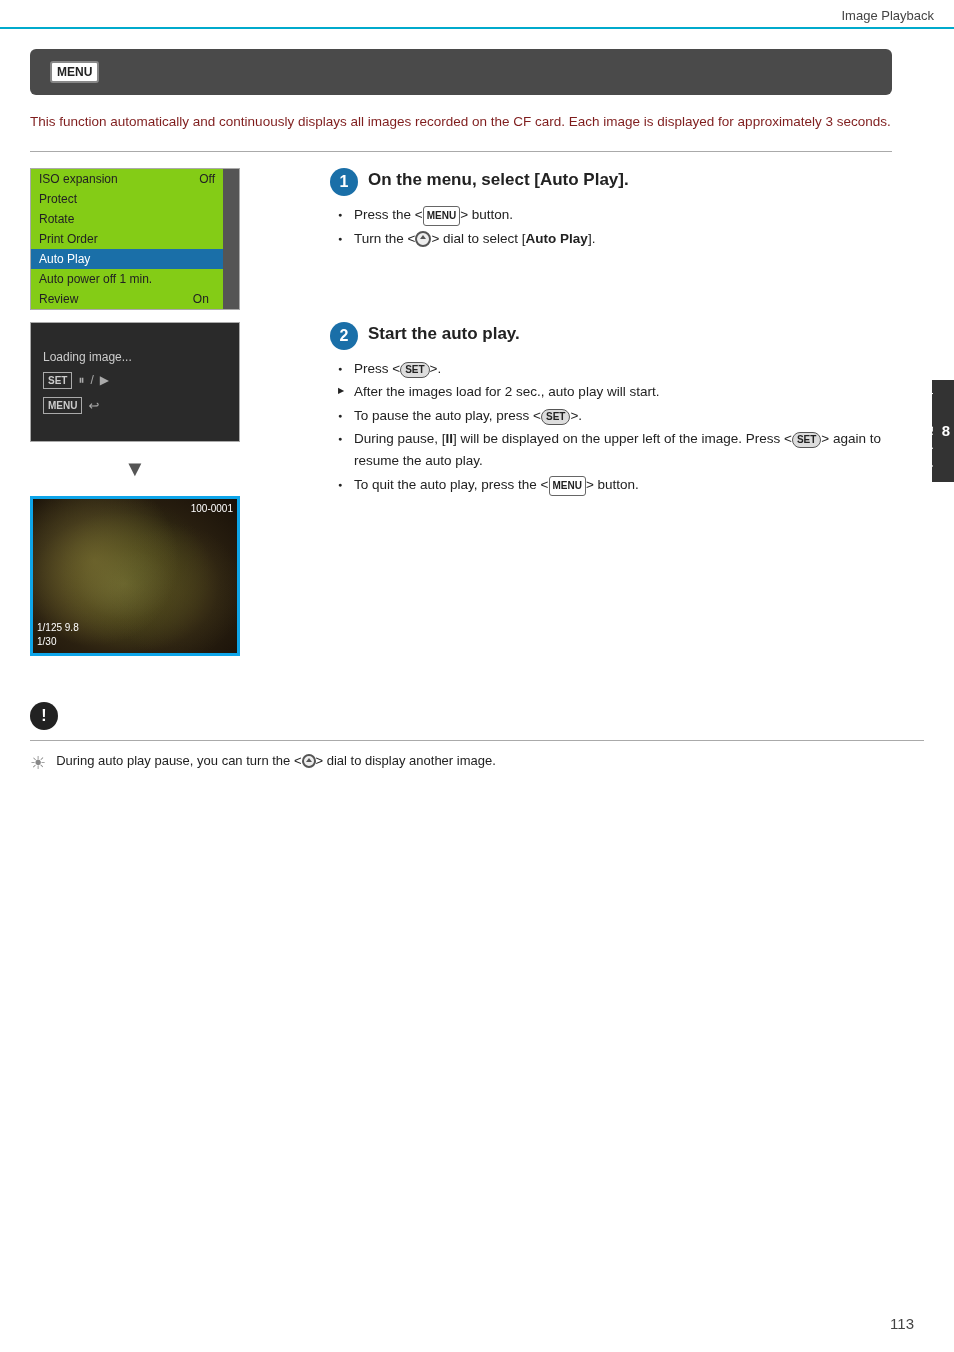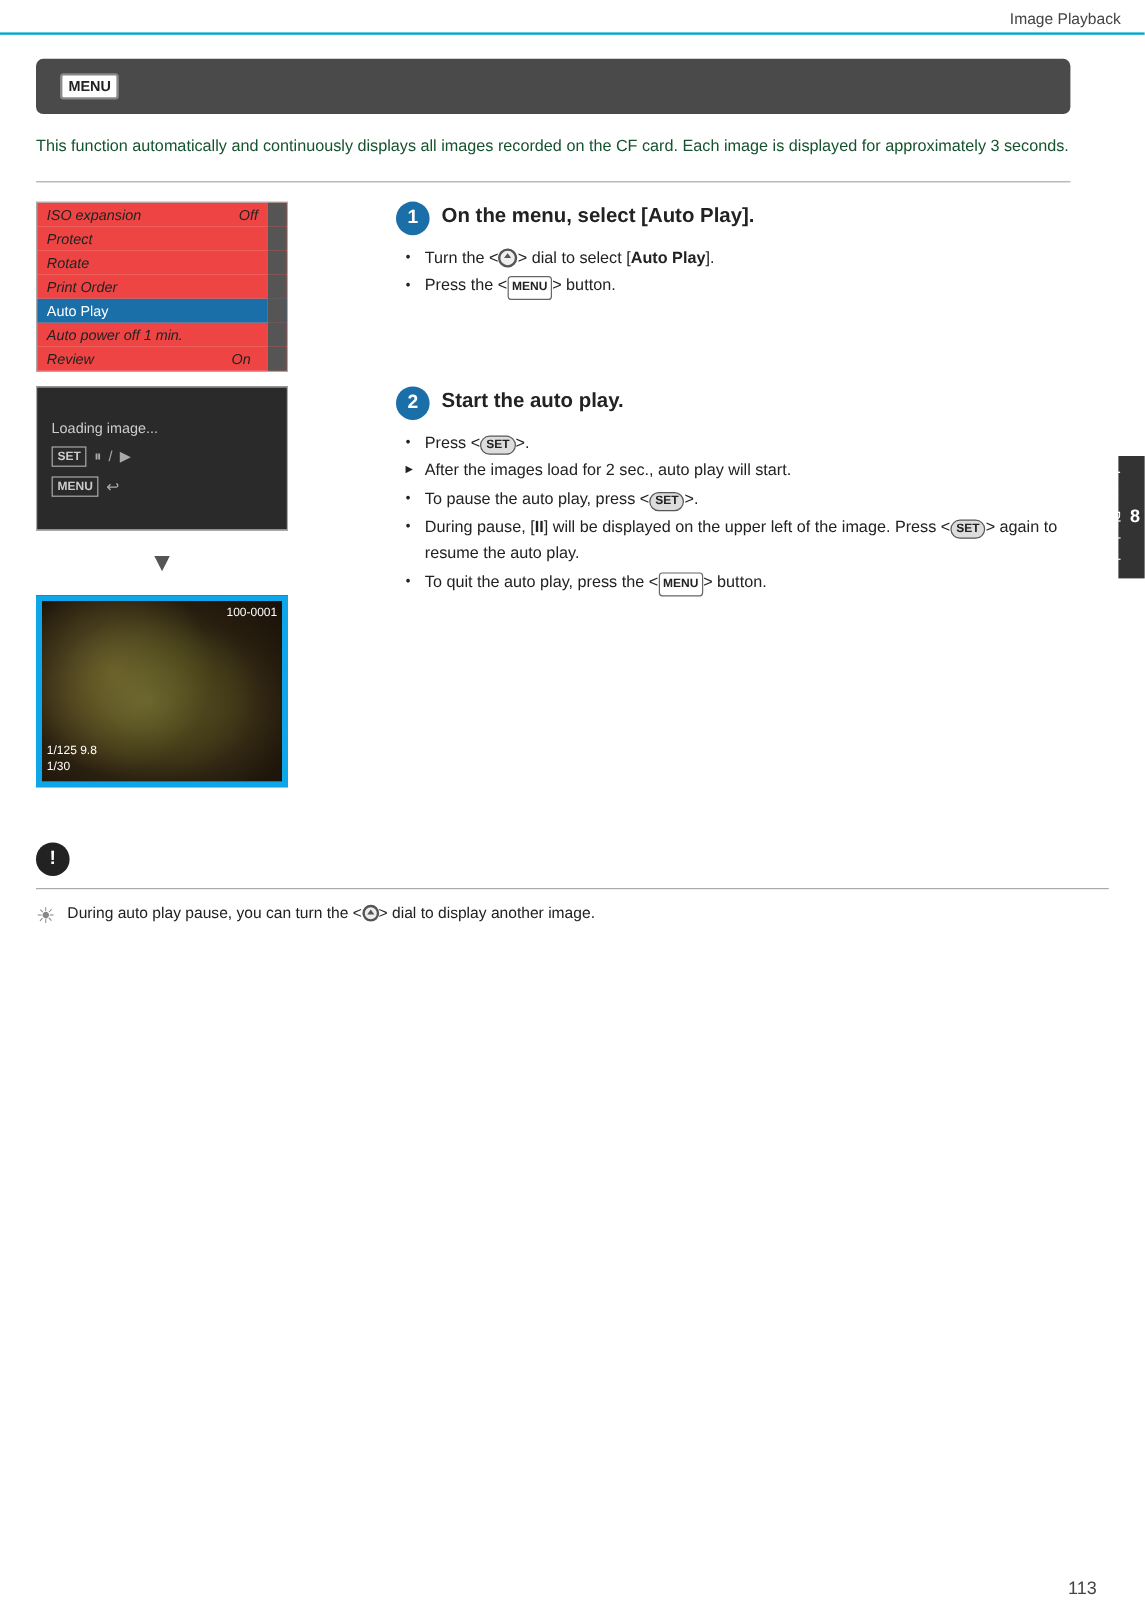--- a/index.html
+++ b/index.html
@@ -81,21 +81,21 @@
       font-size: 22px;
       font-weight: bold;
       color: #fff;
     }
 
     
     .intro-text {
       font-size: 13.5px;
       margin-bottom: 18px;
       line-height: 1.6;
-      color: #14532d;
+      color: #7f1d1d;
     }
 
     
     .steps-area {
       display: flex;
       gap: 0;
       margin-bottom: 0;
     }
 
     
@@ -127,21 +127,21 @@
       border-collapse: collapse;
     }
     .menu-screenshot td {
       padding: 3px 8px;
       white-space: nowrap;
     }
     .menu-row-highlight {
       background: #1a6fa8;
       color: #fff;
     }
-    .menu-row-normal { background: #ef4444; font-style: italic; }
+    .menu-row-normal { background: #84cc16; }
     .menu-side-bar {
       width: 8px;
       background: #555;
     }
 
     
     .loading-screen {
       border: 1px solid #aaa;
       background: #2a2a2a;
       width: 210px;
@@ -172,21 +172,21 @@
     .down-arrow {
       font-size: 22px;
       color: #555;
       text-align: center;
       width: 210px;
       margin: 2px 0;
     }
 
     
     .photo-thumb {
-      border: 5px solid #0ea5e9;
+      border: 3px solid #0ea5e9;
       background: #000;
       width: 210px;
       height: 160px;
       position: relative;
       overflow: hidden;
     }
     .photo-thumb-inner {
       width: 100%;
       height: 100%;
       background:
@@ -479,24 +479,24 @@
     </div>
 
     <div class="right-col">
       <div class="step-block">
         <div class="step-number-row">
           <div class="step-circle">1</div>
           <div class="step-title">On the menu, select [Auto Play].</div>
         </div>
         <ul class="step-bullets">
           <li>
+            Press the &lt;<span class="inline-badge">MENU</span>&gt; button.
+          </li>
+          <li>
             Turn the &lt;<span class="dial-icon"></span>&gt; dial to select [<strong>Auto Play</strong>].
-          </li>
-          <li>
-            Press the &lt;<span class="inline-badge">MENU</span>&gt; button.
           </li>
         </ul>
       </div>
     </div>
   </div>
 
   <div class="steps-area-2">
 
     <div class="left-col">
       <div class="loading-screen">

